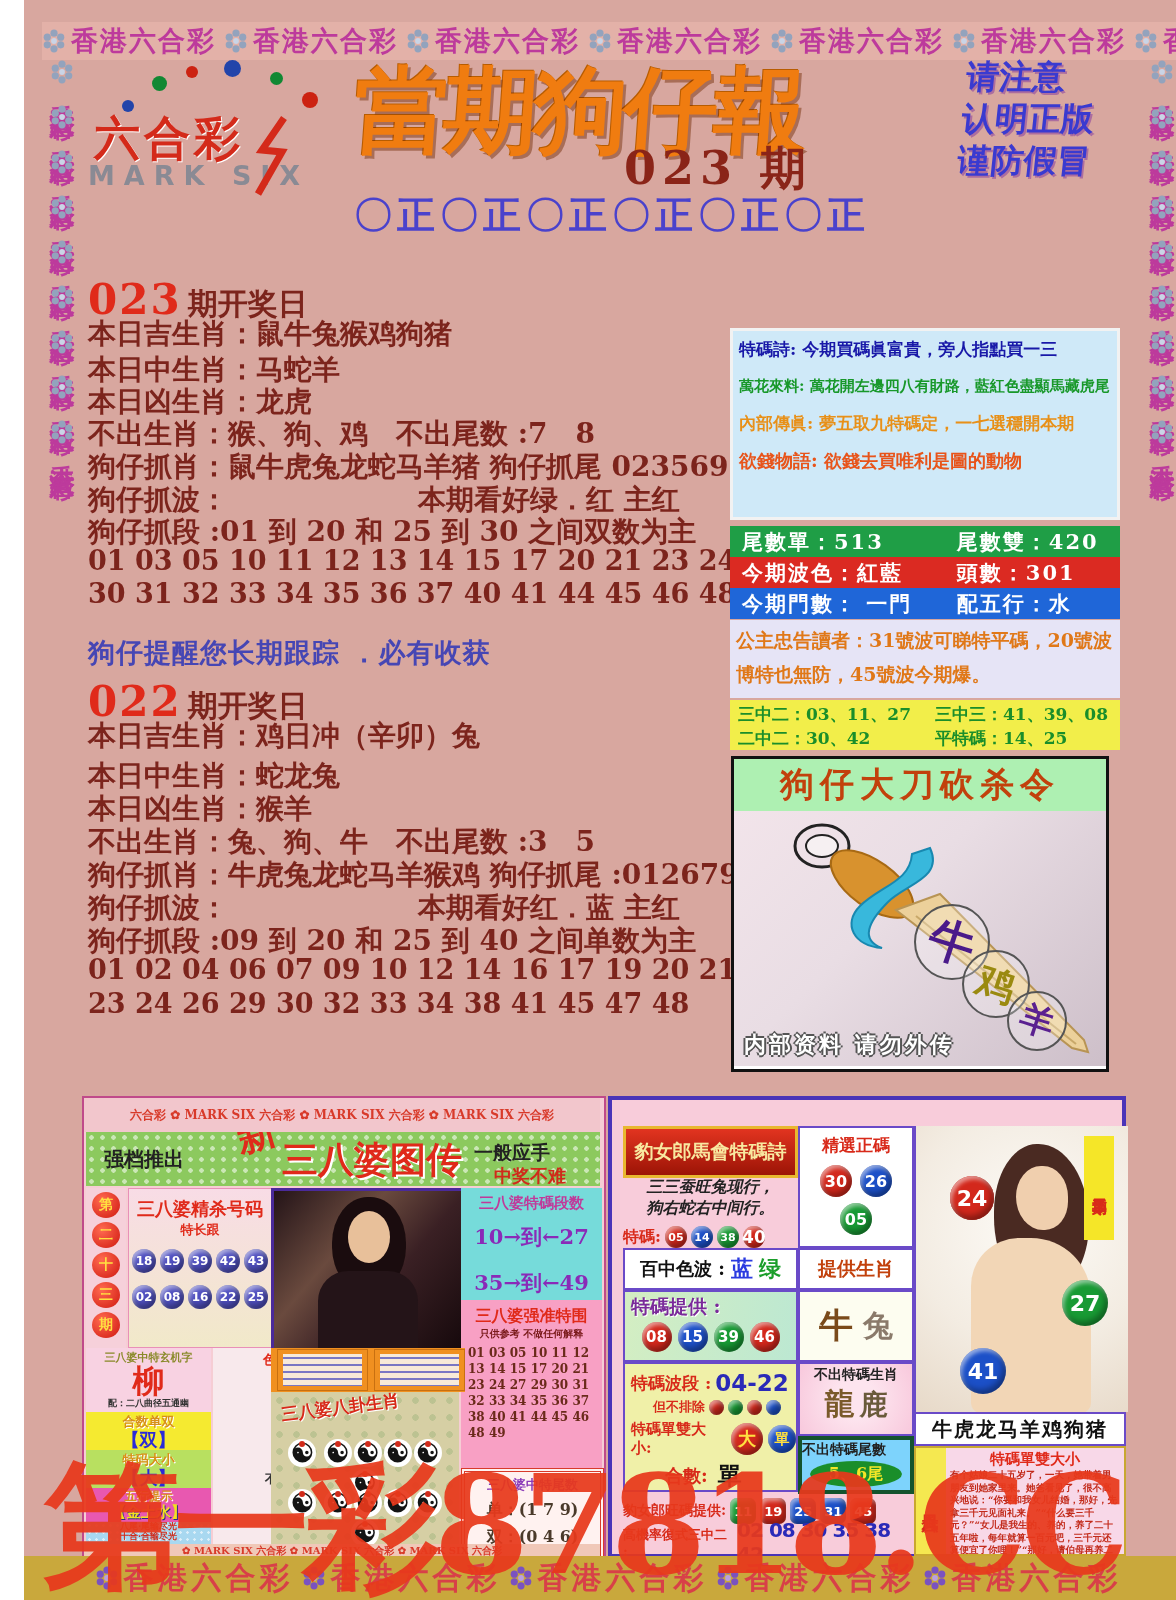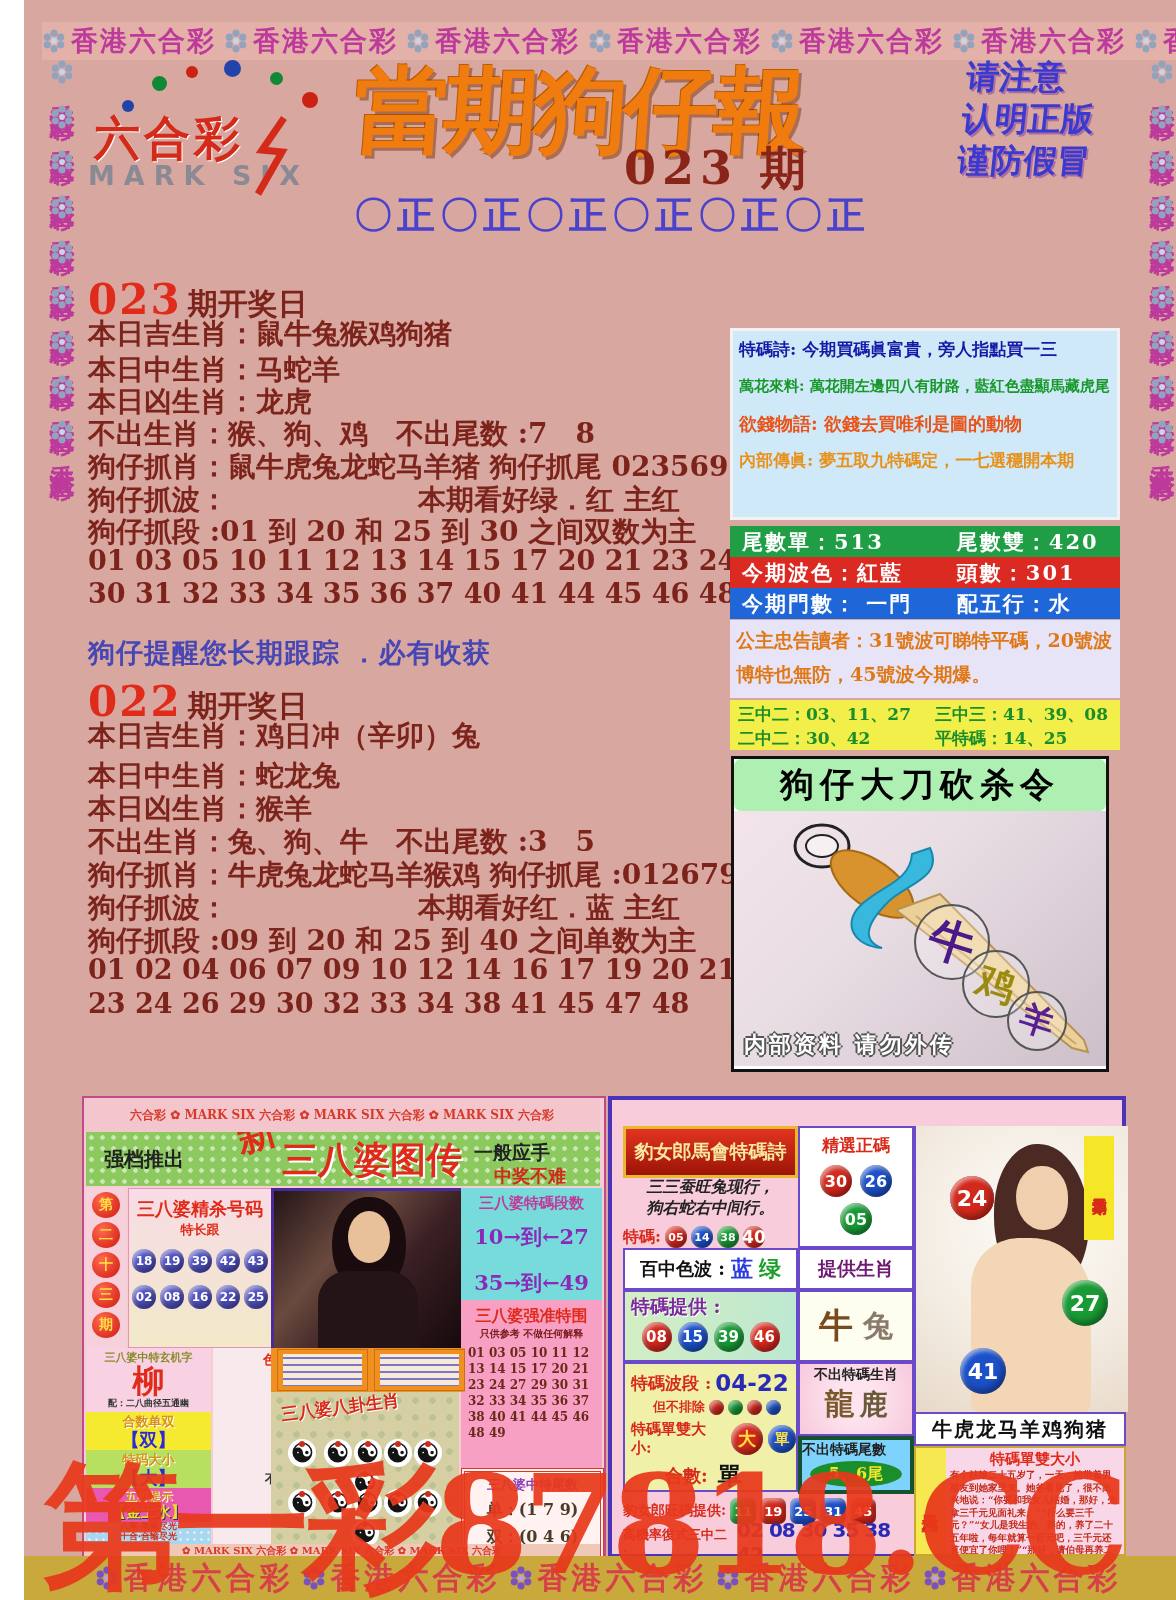--- a/index.html
+++ b/index.html
@@ -38,21 +38,21 @@
   .rcol{position:absolute;left:706px;top:322px;width:390px;}
   .tips{position:absolute;left:0;top:6px;width:384px;height:186px;background:#cfe9f8;border:3px solid #f2f2f2;overflow:hidden;}
   .tiprow{height:37px;display:flex;align-items:center;white-space:nowrap;font-weight:900;font-size:17px;padding-left:6px;}
   .statrow{position:absolute;left:0;width:390px;height:31px;display:flex;color:#fff;font-weight:900;font-size:21px;align-items:center;letter-spacing:2px;}
   .statrow>span{padding-left:12px;}
   .princess{position:absolute;left:0;top:298px;width:378px;height:72px;background:#e6e4f6;color:#e07818;font-weight:900;font-size:19px;line-height:34px;padding:3px 6px;}
   .combo{position:absolute;left:0;top:378px;width:390px;height:50px;background:#f2ee4a;color:#1a8e2a;font-weight:900;font-size:17px;text-align:right;}
   .combo span{position:absolute;white-space:nowrap;}
   
   .knife{position:absolute;left:707px;top:756px;width:372px;height:310px;background:#fff;border:3px solid #111;z-index:2;}
-  .khead{height:52px;background:#aef0b2;display:flex;align-items:center;justify-content:center;font-size:34px;font-weight:900;color:#000000;letter-spacing:6px;border-radius:7px;}
+  .khead{height:52px;background:#aef0b2;display:flex;align-items:center;justify-content:center;font-size:34px;font-weight:900;color:#c2410c;letter-spacing:6px;}
   .kbody{position:relative;height:255px;background:linear-gradient(135deg,#f2e4ea 0%,#e9dde4 40%,#cdbfc9 100%);overflow:hidden;}
   .kfoot{position:absolute;left:10px;bottom:6px;font-size:22px;font-weight:900;color:#fff;letter-spacing:3px;
          text-shadow:-2px 0 #555,2px 0 #555,0 -2px #555,0 2px #555;}
   
   .ball{display:inline-flex;align-items:center;justify-content:center;border-radius:50%;color:#fff;font-weight:bold;
         font-family:"DejaVu Sans",sans-serif;flex:none;
         box-shadow:inset -3px -4px 6px rgba(0,0,0,.38), inset 2px 3px 4px rgba(255,255,255,.55);}
   .br-r{background:#d3281c;} .br-b{background:#1c50c8;} .br-g{background:#189a34;} .br-p{background:#5050c0;}
   .sq{border-radius:7px;}
   
@@ -594,22 +594,22 @@
     </div>
     <div class="ln" style="top:647px;">狗仔抓段 :09 到 20 和 25 到 40 之间单数为主</div>
     <div class="ln" style="top:679px;font-size:27px;">01 02 04 06 07 09 10 12 14 16 17 19 20 21 22</div>
     <div class="ln" style="top:713px;font-size:27px;">23 24 26 29 30 32 33 34 38 41 45 47 48</div>
   </div>
 
   <div class="rcol">
     <div class="tips">
       <div class="tiprow" style="color:#1818a8;"><span>特碼詩:</span>&nbsp;<span>今期買碼眞富貴，旁人指點買一三</span></div>
       <div class="tiprow" style="color:#18982a;font-size:15px;"><span>萬花來料:</span>&nbsp;<span>萬花開左邊四八有財路，藍紅色盡顯馬藏虎尾</span></div>
+      <div class="tiprow" style="color:#e89018;"><span>內部傳眞:</span>&nbsp;<span>夢五取九特碼定，一七選穩開本期</span></div>
       <div class="tiprow" style="color:#e8541a;font-size:18px;"><span>欲錢物語:</span>&nbsp;<span>欲錢去買唯利是圖的動物</span></div>
-      <div class="tiprow" style="color:#e89018;"><span>內部傳眞:</span>&nbsp;<span>夢五取九特碼定，一七選穩開本期</span></div>
     </div>
     <div class="statrow" style="top:204px;background:#1f9e46;">
       <span style="width:52%;">尾數單：513</span>
       <span>尾數雙：420</span>
     </div>
     <div class="statrow" style="top:235px;background:#db2a22;">
       <span style="width:52%;">今期波色：紅藍</span>
       <span>頭數：301</span>
     </div>
     <div class="statrow" style="top:266px;background:#1f66d8;">
@@ -834,21 +834,21 @@
       <div style="font-size:17px;font-weight:900;color:#d82a1a;margin-top:6px;">精選正碼</div>
       <div style="display:flex;gap:8px;margin-top:8px;">
         <span class="ball br-r" style="width:32px;height:32px;font-size:16px;">30</span>
         <span class="ball br-b" style="width:32px;height:32px;font-size:16px;">26</span>
       </div>
       <div style="margin-top:6px;">
         <span class="ball br-g" style="width:32px;height:32px;font-size:16px;">05</span>
       </div>
     </div>
     <div class="cellw" style="left:186px;top:148px;width:116px;height:42px;">
-      <span style="font-size:19px;font-weight:900;color:#701a75;">提供生肖</span>
+      <span style="font-size:19px;font-weight:900;color:#c2410c;">提供生肖</span>
     </div>
     <div class="abs" style="left:186px;top:190px;width:116px;height:72px;background:#fdfdf0;border:2px solid #6a4ac8;box-sizing:border-box;display:flex;align-items:center;justify-content:center;gap:10px;">
       <span style="font-size:34px;font-weight:900;color:#7a4a1a;">牛</span>
       <span style="font-size:30px;font-weight:900;color:#8a7a6a;">兔</span>
     </div>
     <div class="abs" style="left:186px;top:262px;width:116px;height:74px;background:radial-gradient(circle,#fde4ee 30%,#f8c8dc);border:2px solid #6a4ac8;box-sizing:border-box;text-align:center;">
       <div style="font-size:14px;font-weight:900;color:#222;margin-top:2px;">不出特碼生肖</div>
       <span style="font-size:30px;font-weight:900;color:#7a5a2a;">龍</span>
       <span style="font-size:28px;font-weight:900;color:#6a5a3a;">鹿</span>
     </div>

